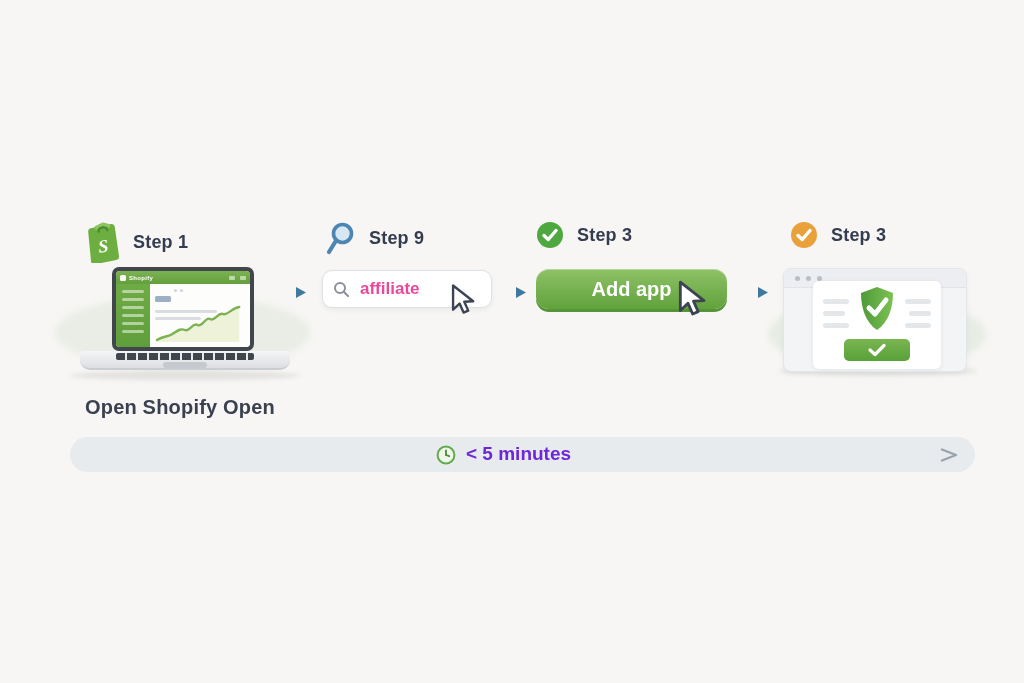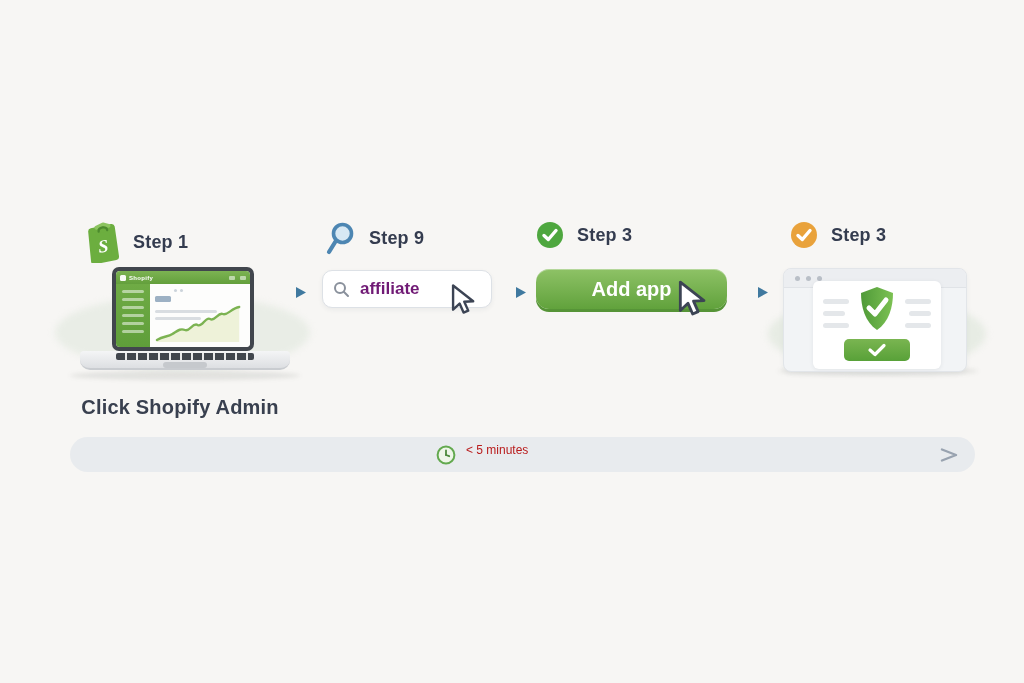--- a/index.html
+++ b/index.html
@@ -33,21 +33,21 @@
   .content-tab{width:16px;height:6px;background:#9db1c4;border-radius:1.5px;display:inline-block;}
   .content-dot{width:3px;height:3px;background:#ccd4db;border-radius:50%;display:inline-block;margin-left:3px;vertical-align:top;margin-top:1px;}
   .content-line{height:3px;background:#d9dde1;border-radius:1.5px;margin-top:4px;}
   .chart-box{position:absolute;left:4px;right:4px;bottom:3px;height:40px;}
   .laptop-deck{position:absolute;left:80px;top:351px;width:210px;height:19px;background:linear-gradient(180deg,#f4f5f6,#dddfe2);border-radius:4px 4px 10px 10px;border-bottom:2px solid #c9ccd0;box-sizing:border-box;z-index:4;}
   .key-strip{position:absolute;left:36px;right:36px;top:2px;height:7px;border-radius:2px;background:repeating-linear-gradient(90deg,#41464d 0 9px,#e8e9ea 9px 11px);}
   .trackpad{position:absolute;left:83px;top:11px;width:44px;height:6px;background:#c6c9cd;border-radius:3px;}
 
   
   .search-box{position:absolute;left:322px;top:270px;width:170px;height:38px;background:#fff;border:1.5px solid #dde1e6;border-radius:10px;box-sizing:border-box;display:flex;align-items:center;padding-left:10px;gap:8px;box-shadow:0 2px 5px rgba(40,50,70,.06);z-index:3;}
-  .search-box input{border:none;outline:none;background:transparent;font-size:17px;color:#701a75;width:110px;font-family:"Liberation Sans",sans-serif;font-weight:700;}
+  .search-box input{border:none;outline:none;background:transparent;font-size:17px;color:#ec4899;width:110px;font-family:"Liberation Sans",sans-serif;font-weight:700;}
 
   
   .add-app-btn{position:absolute;left:536px;top:269px;width:191px;height:40px;border:none;border-radius:13px;background:linear-gradient(180deg,#8ec266,#61a23c);box-shadow:0 3px 0 #569437, inset 0 1px 0 rgba(255,255,255,.35);color:#fff;font-size:20px;font-weight:700;font-family:"Liberation Sans",sans-serif;cursor:pointer;z-index:3;}
 
   
   .browser{position:absolute;left:783px;top:268px;width:184px;height:104px;background:#f2f4f6;border:1px solid #e2e5e9;border-radius:8px;box-sizing:border-box;overflow:hidden;z-index:3;box-shadow:0 2px 5px rgba(40,50,70,.05);}
   .browser-header{height:18px;background:#eceef1;border-bottom:1px solid #e0e3e7;display:flex;align-items:center;gap:6px;padding-left:11px;}
   .browser-dot{width:5px;height:5px;border-radius:50%;background:#b9bfc7;}
   .perm-card{position:absolute;left:29px;top:12px;width:128px;height:88px;background:#fff;border-radius:6px;box-shadow:0 1px 4px rgba(40,50,70,.08);z-index:2;}
   .perm-line{position:absolute;height:5px;border-radius:2.5px;background:#e4e7ea;width:26px;}
@@ -58,21 +58,21 @@
   .flow-arrow{position:absolute;top:284px;z-index:4;}
 
   
   .cursor{position:absolute;z-index:6;}
 
   
   .timeline{position:absolute;left:70px;top:437px;width:905px;height:35px;background:#e8ebee;border-radius:18px;z-index:2;}
   .timeline .tl-left{position:absolute;left:22px;top:16px;}
   .timeline .tl-right{position:absolute;left:528px;top:10px;}
   .tl-clock{position:absolute;left:366px;top:8px;}
-  .tl-text{position:absolute;left:396px;top:6px;font-size:12px;font-weight:400;color:#b91c1c;}
+  .tl-text{position:absolute;left:396px;top:6px;font-size:19px;font-weight:700;color:#6d28d9;}
 </style>
 </head>
 <body>
 
 <div class="stage">
 
   <div class="cloud" style="left:55px;top:295px;width:255px;height:75px;background:#e9ede6;"></div>
   <div class="cloud" style="left:768px;top:298px;width:218px;height:72px;background:#e7ece4;"></div>
   <div class="floor-shadow" style="left:70px;top:371px;width:230px;height:9px;background:rgba(70,80,70,.12);"></div>
   <div class="floor-shadow" style="left:778px;top:366px;width:200px;height:10px;background:rgba(70,80,70,.10);"></div>
@@ -242,21 +242,21 @@
     <svg width="34" height="34" viewBox="0 0 24 24">
       <path d="M5 2.5 L5 19.5 L9.6 15.2 L12.4 21.6 L15.7 20.2 L12.9 13.9 L19.2 13.6 Z" fill="#ffffff" stroke="#3c4454" stroke-width="1.7" stroke-linejoin="round"></path>
     </svg>
   </span>
   <span class="cursor" style="left:672px;top:278px;">
     <svg width="40" height="40" viewBox="0 0 24 24">
       <path d="M5 2.5 L5 19.5 L9.6 15.2 L12.4 21.6 L15.7 20.2 L12.9 13.9 L19.2 13.6 Z" fill="#ffffff" stroke="#3c4454" stroke-width="1.7" stroke-linejoin="round"></path>
     </svg>
   </span>
 
-  <div class="caption" style="left:60px;width:240px;">Click Shopify Admin</div>
+  <div class="caption" style="left:60px;width:240px;">Open Shopify Open</div>
 
   <div class="timeline">
     <span class="tl-left">
       <svg width="338" height="4" viewBox="0 0 338 4">
         <defs>
             <linearGradient id="tg1" x1="0" y1="0" x2="1" y2="0">
               <stop offset="0" stop-color="#dadee3"></stop>
               <stop offset="1" stop-color="#a9b2bd"></stop>
             </linearGradient>
           </defs>

